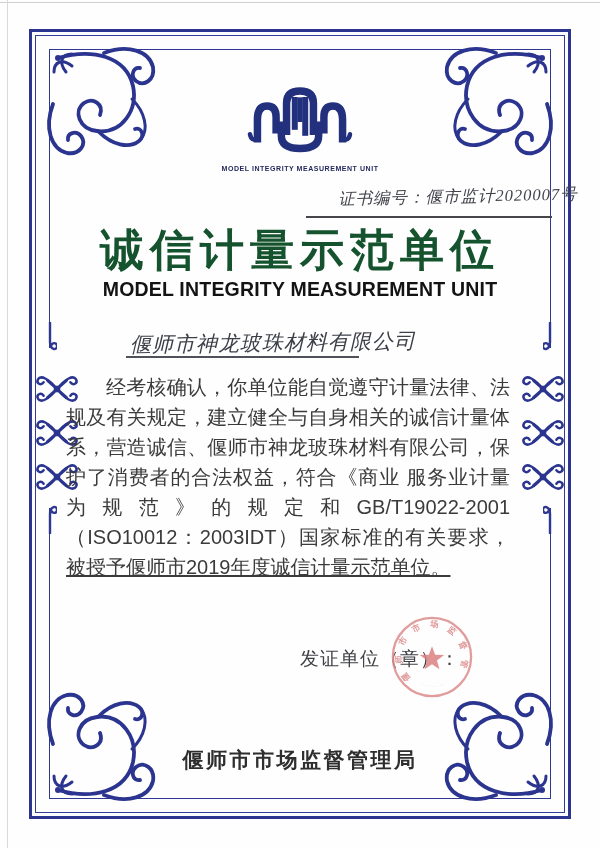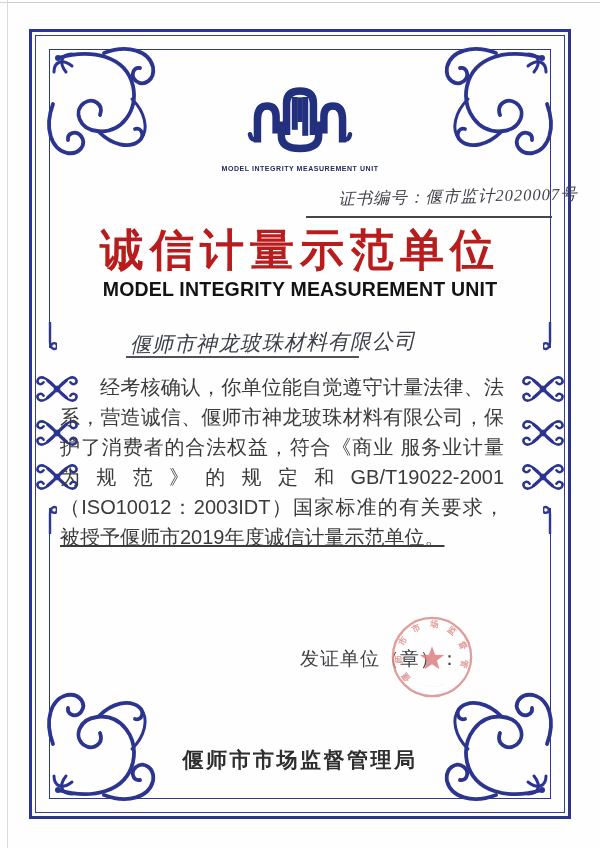--- a/index.html
+++ b/index.html
@@ -45,41 +45,41 @@
     position:absolute;top:186px;left:338px;width:230px;
     font-size:16.5px;color:#41434b;font-style:italic;
     transform:rotate(-1.2deg);letter-spacing:1px;white-space:nowrap;
     font-family:"Liberation Serif", serif;
   }
   .certno-underline{position:absolute;top:216px;left:306px;width:246px;border-bottom:2px solid #45464a;}
 
   
   .title-zh{
     position:absolute;top:221px;left:0;width:100%;text-align:center;
-    font-size:44px;font-weight:900;letter-spacing:6px;color:#b91c1c;
+    font-size:44px;font-weight:900;letter-spacing:6px;color:#14532d;
     font-family:"Liberation Serif", serif;white-space:nowrap;
   }
   .title-en{
     position:absolute;top:278px;left:0;width:100%;text-align:center;
     font-size:19.5px;font-weight:800;letter-spacing:0.2px;color:#131313;
     font-family:"Liberation Sans", sans-serif;white-space:nowrap;
   }
 
   
   .recipient{
     position:absolute;top:329px;left:130px;width:260px;
     font-size:21px;color:#3d3f48;font-style:italic;letter-spacing:1px;
     transform:rotate(-0.8deg);white-space:nowrap;
     font-family:"Liberation Serif", serif;
   }
   .recipient-underline{position:absolute;top:356px;left:126px;width:233px;border-bottom:2px solid #4f5158;}
 
   
   .body-text{
-    position:absolute;top:372px;left:60px;width:444px;
+    position:absolute;top:372px;left:66px;width:444px;
     font-size:20px;color:#3b3b3b;line-height:30px;
     font-family:"Liberation Sans", sans-serif;
   }
   .bline{text-align:justify;text-align-last:justify;height:30px;overflow:hidden;}
   .bline.first{padding-left:40px;}
   .bline.last{text-align-last:left;text-decoration:underline;}
 
   
   .issuer{
     position:absolute;top:646px;left:300px;
@@ -206,20 +206,21 @@
   <div class="certno-underline"></div>
 
   <div class="title-zh">诚信计量示范单位</div>
   <div class="title-en">MODEL INTEGRITY MEASUREMENT UNIT</div>
 
   <div class="recipient">偃师市神龙玻珠材料有限公司</div>
   <div class="recipient-underline"></div>
 
   <div class="body-text">
     <div class="bline first">经考核确认，你单位能自觉遵守计量法律、法</div>
+    <div class="bline">规及有关规定，建立健全与自身相关的诚信计量体</div>
     <div class="bline">系，营造诚信、偃师市神龙玻珠材料有限公司，保</div>
     <div class="bline">护了消费者的合法权益，符合《商业 服务业计量行</div>
     <div class="bline">为 规 范 》 的 规 定 和 GB/T19022-2001</div>
     <div class="bline">（ISO10012：2003IDT）国家标准的有关要求，</div>
     <div class="bline last">被授予偃师市2019年度诚信计量示范单位。</div>
   </div>
 
   <div class="issuer">发证单位（章）：</div>
   <svg class="seal" viewBox="0 0 90 90">
     <defs>

